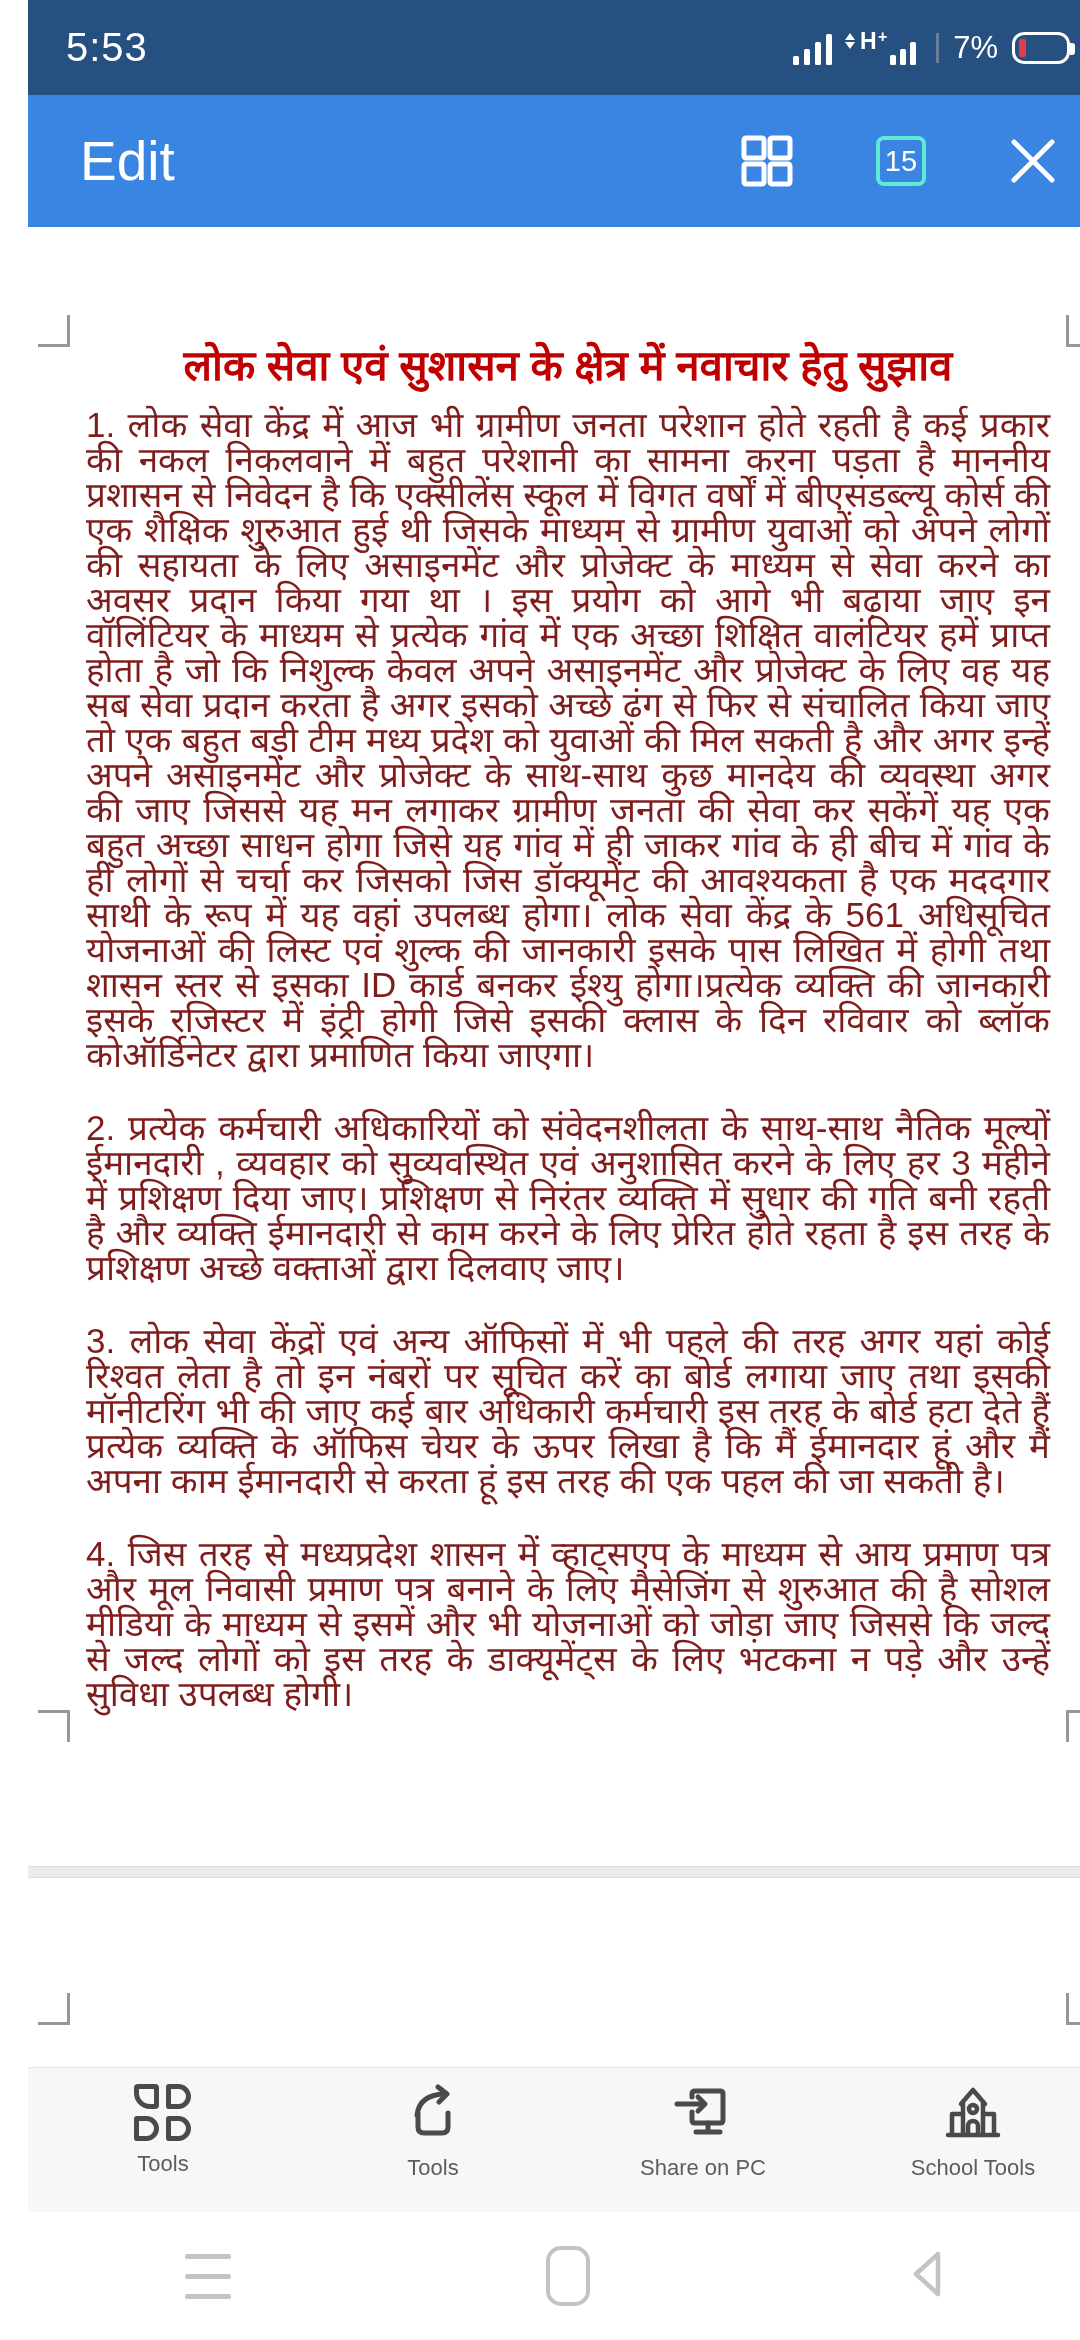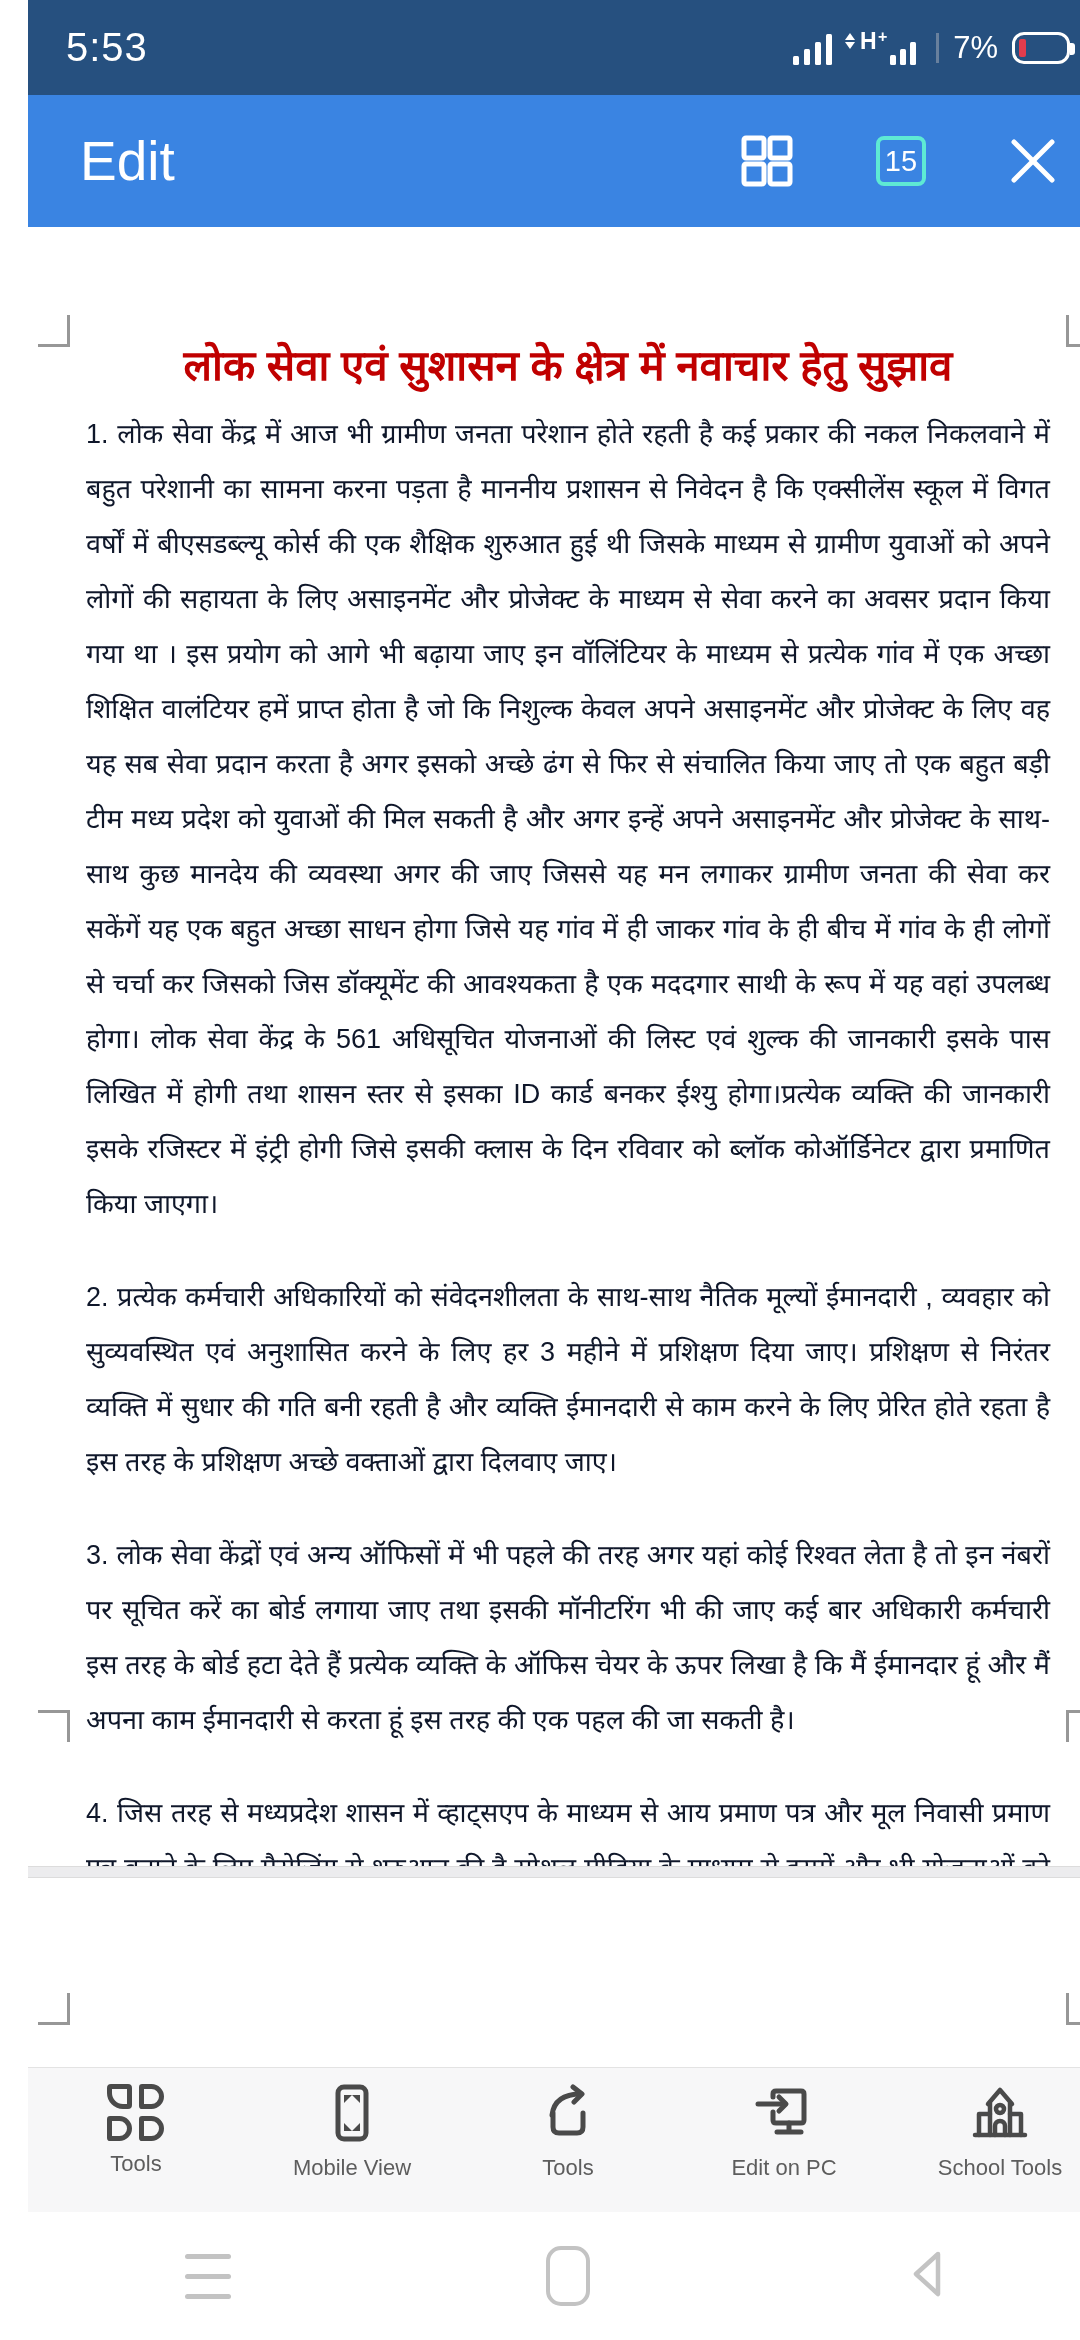--- a/index.html
+++ b/index.html
@@ -36,22 +36,22 @@
   .page1 { top:0; height:1639px; overflow:hidden; }
   .page2 { top:1651px; height:189px; }
   .corner-mark { position:absolute; width:32px; height:32px; }
   .cm-tl { border-right:3px solid #979797; border-bottom:3px solid #979797; }
   .cm-tr { border-left:3px solid #979797; border-bottom:3px solid #979797; }
   .cm-bl { border-right:3px solid #979797; border-top:3px solid #979797; }
   .cm-br { border-left:3px solid #979797; border-top:3px solid #979797; }
 
   .doc-title { position:absolute; top:108px; left:0; width:1080px; text-align:center;
     color:#c00000; font-size:42px; font-weight:700; }
-  .doc-body { position:absolute; top:180px; left:58px; width:964px; color:#0f172a;
-    font-size:27px; line-height:55px; text-align:justify; }
+  .doc-body { position:absolute; top:180px; left:58px; width:964px; color:#7f1d1d;
+    font-size:35px; line-height:35px; text-align:justify; }
   .doc-body p { margin-bottom:38px; }
 
   .page-separator { position:absolute; top:1639px; left:0; width:1080px; height:12px;
     background:#ececee; border-top:1px solid #dcdcdc; border-bottom:1px solid #dcdcdc; }
 
   
   .toolbar { position:absolute; top:2067px; left:0; width:1080px; height:145px;
     background:#f7f7f8; border-top:1px solid #e3e3e3; display:flex; }
   .toolbar-item { flex:1; display:flex; flex-direction:column; align-items:center;
     justify-content:flex-start; padding-top:16px; gap:9px; }
@@ -164,34 +164,20 @@
     <div class="toolbar-item">
       <span class="tools-grid">
         <span class="tg-tl"></span>
           <span class="tg-tr"></span>
           <span class="tg-bl"></span>
           <span class="tg-br"></span>
       </span>
       <span class="toolbar-label">Tools</span>
     </div>
 
-    <div class="toolbar-item">
-      <span>
-        <svg width="58" height="58" viewBox="0 0 58 58">
-          <rect x="15" y="3" width="28" height="52" rx="6" fill="none" stroke="#4a4a4a" stroke-width="5"></rect>
-          <g fill="#4a4a4a">
-            <path d="M21 11 L29 11 L21 19 Z"></path>
-            <path d="M37 11 L37 19 L29 11 Z"></path>
-            <path d="M21 47 L21 39 L29 47 Z"></path>
-            <path d="M37 47 L29 47 L37 39 Z"></path>
-          </g>
-        </svg>
-      </span>
-      <span class="toolbar-label">Mobile View</span>
-    </div>
 
     <div class="toolbar-item">
       <span>
         <svg width="58" height="58" viewBox="0 0 58 58" fill="none" stroke="#4a4a4a" stroke-width="5" stroke-linecap="round" stroke-linejoin="round">
           <path d="M14 29 V43 q0 6 6 6 H38 q6 0 6 -6 V29"></path>
           <path d="M13 31 C15 15 27 10 42 10"></path>
           <path d="M34 3 L43 10 L35 18"></path>
         </svg>
       </span>
       <span class="toolbar-label">Tools</span>
@@ -200,21 +186,21 @@
     <div class="toolbar-item">
       <span>
         <svg width="58" height="58" viewBox="0 0 58 58" fill="none" stroke="#4a4a4a" stroke-width="5" stroke-linecap="round" stroke-linejoin="round">
           <path d="M18 28 V36 q0 3 3 3 H46 q3 0 3 -3 V10 q0 -3 -3 -3 H21 q-3 0 -3 3 V13"></path>
           <path d="M3 20 H30"></path>
           <path d="M24 13 L31 20 L24 27"></path>
           <path d="M34 39 V46"></path>
           <path d="M22 48 H46"></path>
         </svg>
       </span>
-      <span class="toolbar-label">Edit on PC</span>
+      <span class="toolbar-label">Share on PC</span>
     </div>
 
     <div class="toolbar-item">
       <span>
         <svg width="58" height="58" viewBox="0 0 58 58" fill="none" stroke="#4a4a4a" stroke-width="4.5" stroke-linecap="round" stroke-linejoin="round">
           <path d="M17 20 L29 6 L41 20"></path>
           <path d="M19 19 V51"></path>
           <path d="M39 19 V51"></path>
           <circle cx="29" cy="25" r="4"></circle>
           <path d="M24 51 V42 a5 5 0 0 1 10 0 V51"></path>

